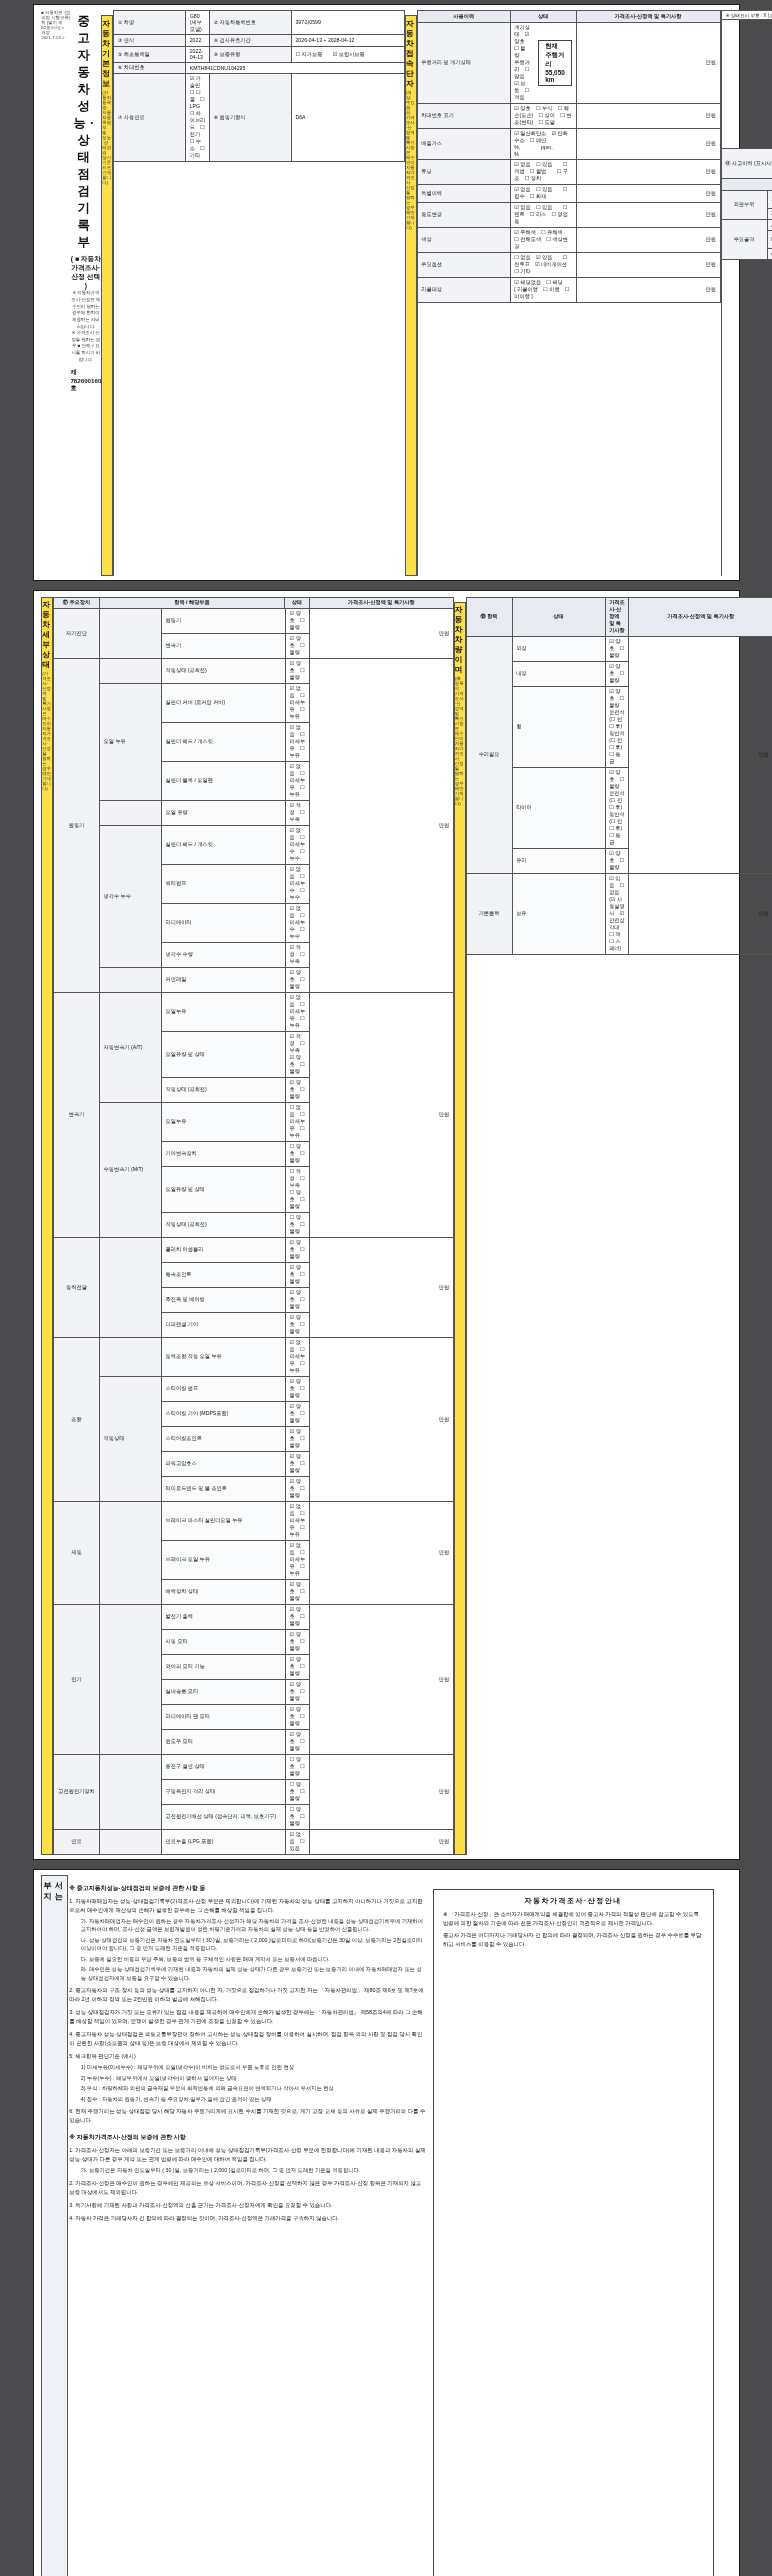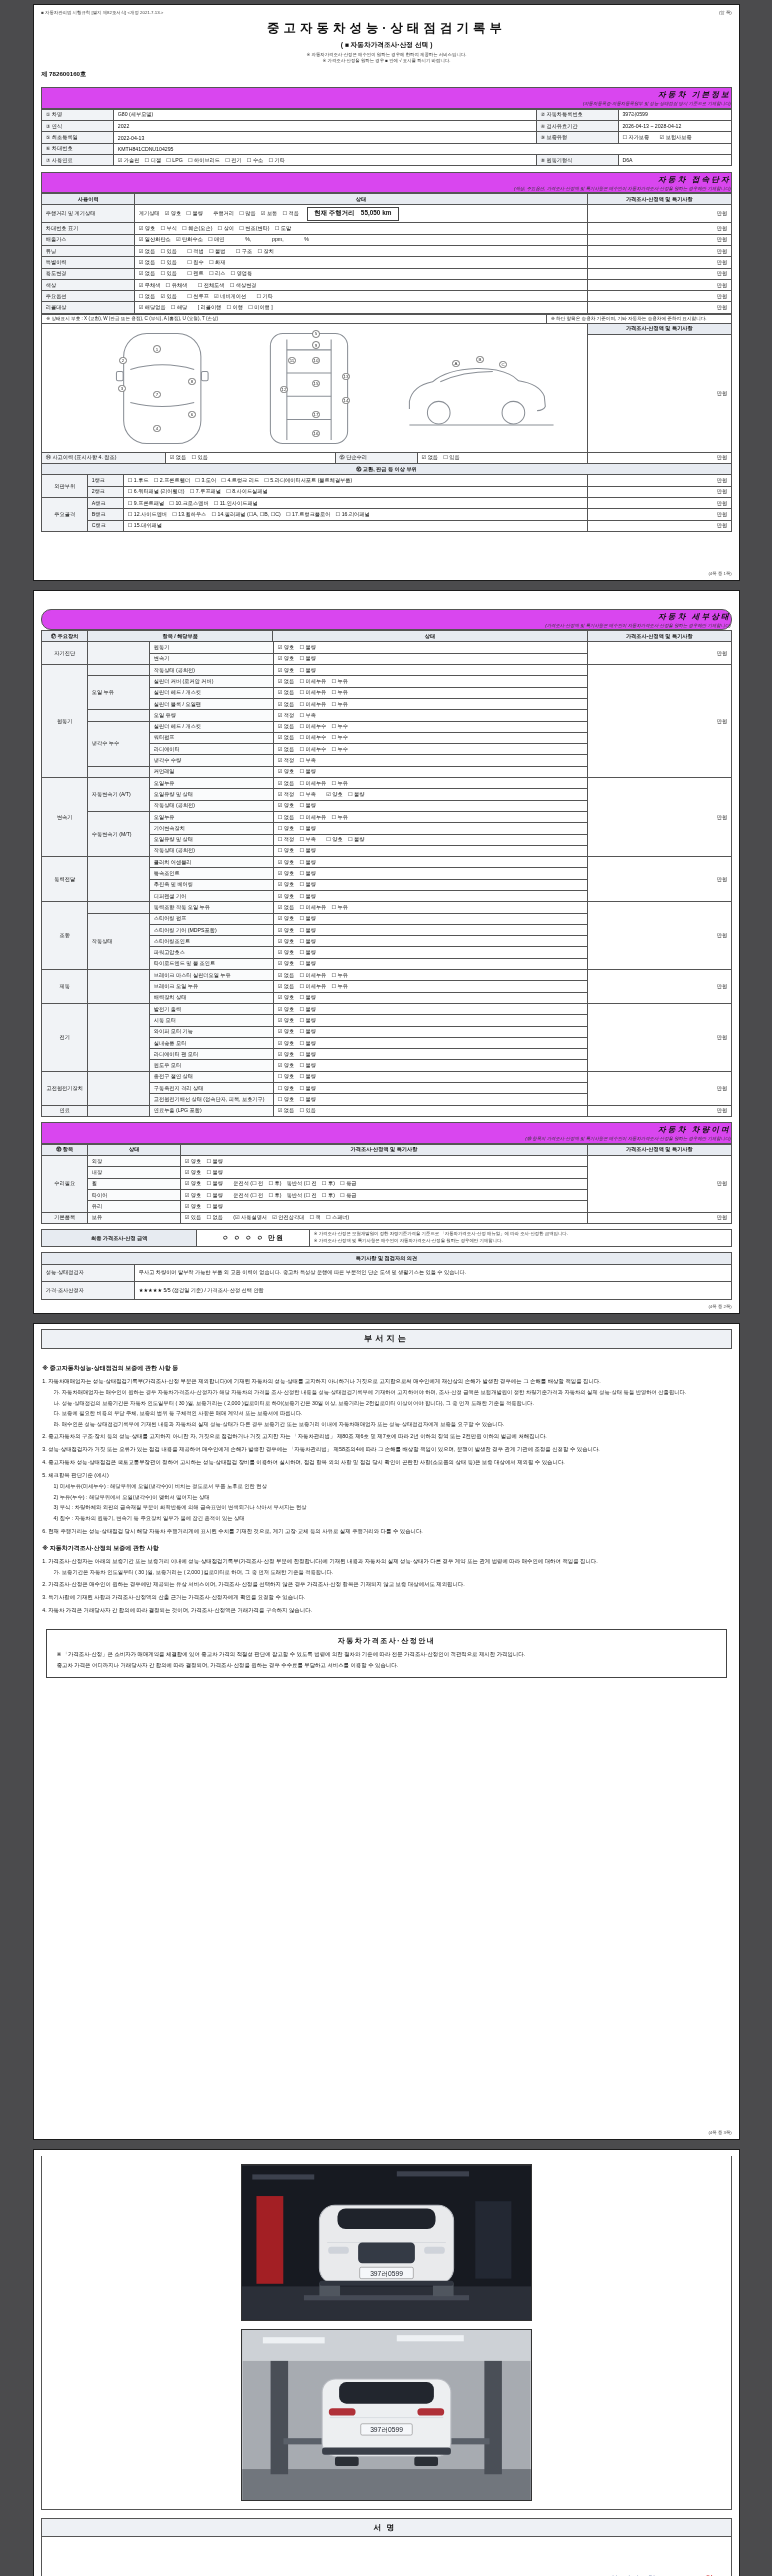--- a/index.html
+++ b/index.html
@@ -1,25 +1,25 @@
 <!DOCTYPE html>
 <html style="font-size:8.2px"><head>
 <meta charset="utf-8">
 <style>
   *{box-sizing:border-box;margin:0;padding:0;}
   html,body{width:773px;}
   body{background:#4b4b4d;font-family:"Liberation Sans","DejaVu Sans",sans-serif;color:#111;padding:4.1px 0 10.3px;}
-  .page{width:707px;margin:0 auto 9.3px;background:#fff;border:0.5px solid #1c1c1c;padding:5.2px 7.2px 4.1px;display:flex;flex-direction:column;}
+  .page{width:707px;margin:0 auto 9.3px;background:#fff;border:0.5px solid #1c1c1c;padding:5.2px 7.2px 4.1px;display:flex;flex-direction:row;}
   .p1{min-height:577px;} .p2{min-height:703px;} .p3{min-height:817px;} .p4{min-height:417px;}
   .topline{display:flex;justify-content:space-between;font-size:4.4px;color:#444;margin-bottom:2.1px;}
   .doc-title{text-align:center;font-size:12.4px;font-weight:bold;letter-spacing:4.1px;margin-top:3.1px;}
   .doc-subtitle{text-align:center;font-size:6.7px;font-weight:bold;margin-top:3.6px;}
   .doc-subnotes{text-align:center;font-size:4.4px;color:#333;margin-top:1.5px;line-height:1.5;}
   .doc-no{font-size:6.2px;font-weight:bold;margin:5.2px 0 3.1px;}
-  .secbar{background:#d946ef;border:0.5px solid #555;text-align:right;padding:2.1px 0 1.5px;margin-top:5.2px;font-style:italic;}
+  .secbar{background:#fde047;border:0.5px solid #555;text-align:left;padding:2.1px 0 1.5px;margin-top:5.2px;}
   .secbar .sect{font-size:7.7px;font-weight:bold;letter-spacing:2.1px;}
   .secnote{display:block;font-weight:normal;font-size:4.4px;letter-spacing:0;color:#333;margin-top:1px;}
   .tbl{border-top:0.5px solid #555;border-left:0.5px solid #555;}
   .tc{border-right:0.5px solid #555;border-bottom:0.5px solid #555;padding:1.5px 3.6px;font-size:5.2px;display:flex;align-items:center;min-height:11.3px;}
   .lbl{background:#f1f3f6;}
   .th{background:#e7ebf1;font-weight:bold;justify-content:center;}
   .price{justify-content:flex-end;color:#222;}
   .trow{display:flex;}
   .flex1{flex:1;}
   .w70{width:36px;}.w90{width:46px;}.w140{width:72px;}.w160{width:82px;}
@@ -388,21 +388,21 @@
           </div>
         </div>
       </div>
   </div>
 
   <div class="page-foot">(4쪽 중 1쪽)</div>
 </div>
 
 <div class="page p2">
 
-  <div class="secbar" style="margin-top:12px;border-radius:10px;">
+  <div class="secbar" style="margin-top:0;">
     <span class="sect">자동차 세부상태</span>
     <span class="secnote">(가격조사·산정액 및 특기사항은 매수인이 자동차가격조사·산정을 원하는 경우에만 기재합니다)</span>
   </div>
   <div class="tbl">
     <div class="trow">
       <div class="tc th w90">⑰ 주요장치</div>
       <div class="tc th w360">항목 / 해당부품</div>
       <div class="tc th flex1">상태</div>
       <div class="tc th w280">가격조사·산정액 및 특기사항</div>
     </div>

